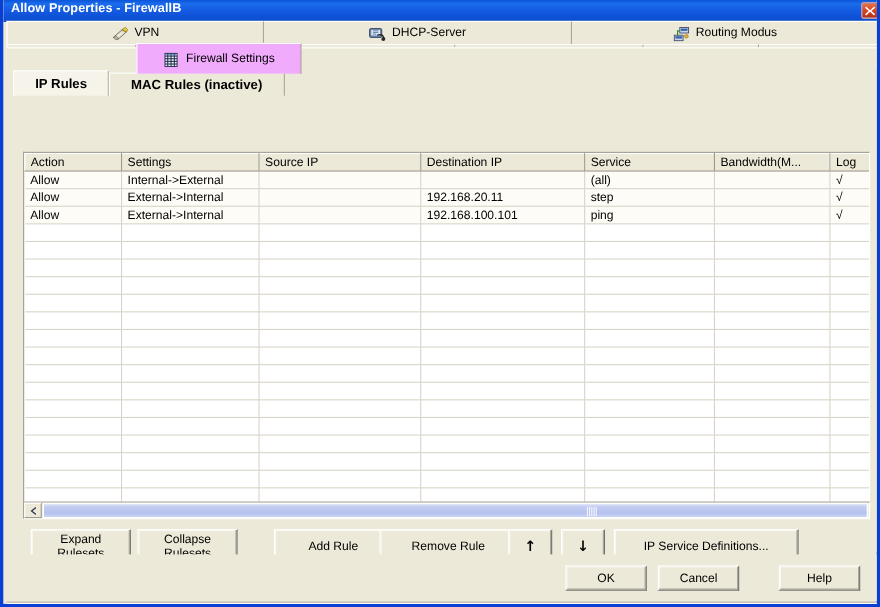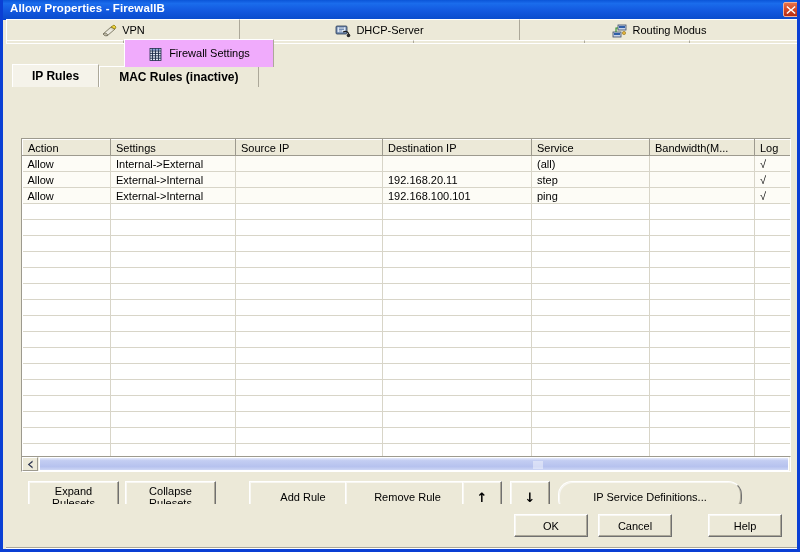--- a/index.html
+++ b/index.html
@@ -659,21 +659,21 @@
         <div class="xp-btn two-line" style="left: 434px; top: 0px; width: 40px; height: 32px;">
           <div style="text-align: center;">
             <div class="arrow-glyph" style="font-weight: bold;">↑</div>
           </div>
         </div>
         <div class="xp-btn two-line" style="left: 482px; top: 0px; width: 40px; height: 32px;">
           <div style="text-align: center;">
             <div class="arrow-glyph" style="font-weight: bold;">↓</div>
           </div>
         </div>
-        <div class="xp-btn two-line" style="left: 530px; top: 0px; width: 184px; height: 32px; border-radius: 14px;">
+        <div class="xp-btn two-line" style="left: 530px; top: 0px; width: 168px; height: 32px;">
           <div style="text-align: center;">
             <div>IP Service Definitions...</div>
           </div>
         </div>
       </div>
 
     <div class="footer-sep"></div>
   </div>
 
   <div class="footer" id="footer-row">

